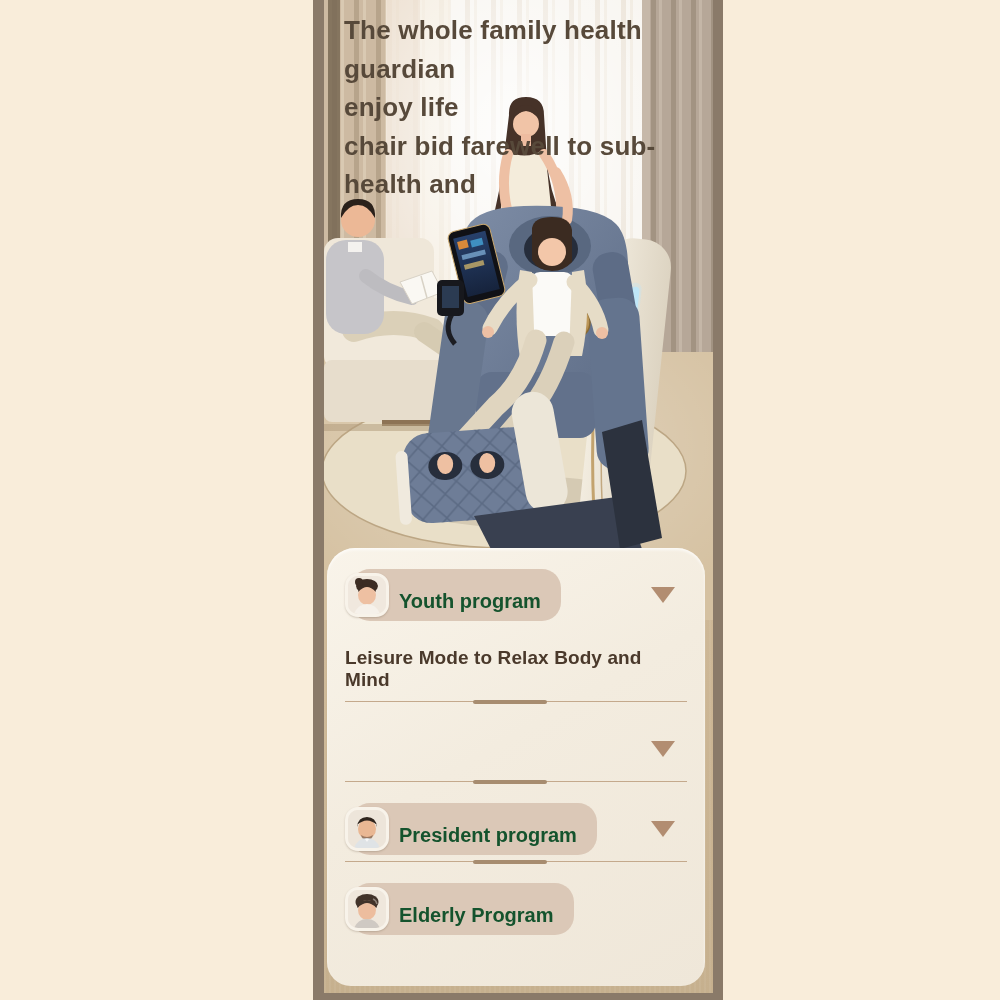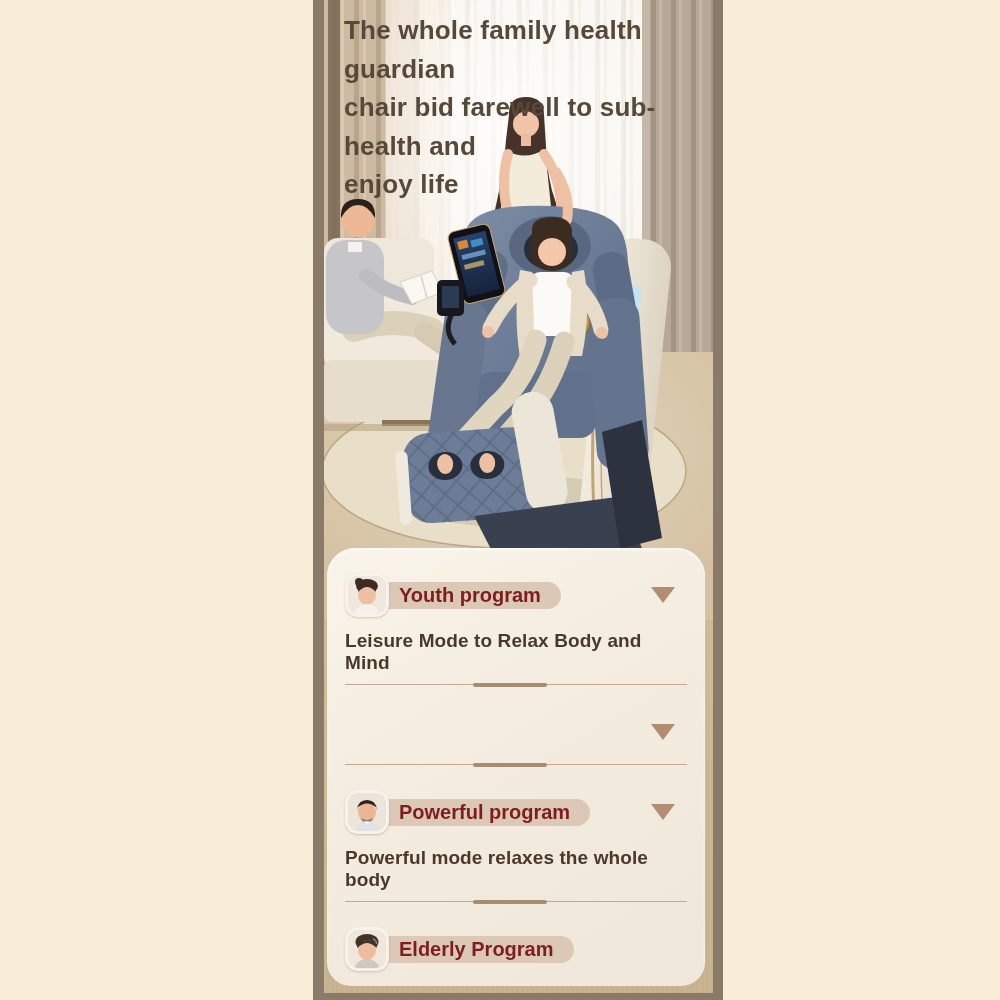--- a/index.html
+++ b/index.html
@@ -42,32 +42,32 @@
   .row{display:flex;align-items:center;margin-top:25px;height:44px;}
   .chip{display:flex;align-items:center;position:relative;cursor:pointer;}
   .avatar{
     width:44px;height:44px;border-radius:13px;box-sizing:border-box;
     border:3px solid #f8f3ea;overflow:hidden;flex:0 0 44px;
     background:#efe7dd;position:relative;z-index:2;
     box-shadow:0 1px 2px rgba(90,70,50,.25);
   }
   .avatar svg{display:block;}
   .pill{
-    margin-left:-38px;height:27px;display:flex;align-items:center;
-    padding:0 20px 0 48px;border-radius:19px;background:#dbc8b7;
-    font-size:20px;font-weight:700;color:#7f1d1d;white-space:nowrap;
+    margin-left:-38px;height:40px;display:flex;align-items:center;
+    padding:12px 20px 0 48px;border-radius:19px;background:#dbc8b7;
+    font-size:20px;font-weight:700;color:#14532d;white-space:nowrap;
     position:relative;z-index:1;
   }
   .tri{
     margin-left:auto;margin-right:12px;width:0;height:0;cursor:pointer;
     border-left:12px solid transparent;border-right:12px solid transparent;
     border-top:16px solid #b28d71;
   }
   .desc{
-    margin-top:13px;font-size:19px;font-weight:600;color:#4a392b;
+    margin-top:30px;font-size:19px;font-weight:600;color:#4a392b;
     letter-spacing:.1px;
   }
   .divider{margin-top:10px;height:1px;background:#c4a98c;position:relative;}
   .divider::after{
     content:'';position:absolute;left:128px;top:-1px;width:74px;height:4px;
     background:#a78c6f;border-radius:2px;
   }
 </style>
 </head>
 <body>
@@ -239,22 +239,22 @@
               <rect x="140" y="252" width="24" height="5" fill="#7aa8cf" opacity="0.8"></rect>
               <rect x="140" y="262" width="20" height="5" fill="#c9b06a" opacity="0.8"></rect>
             </g>
             <rect x="113" y="280" width="27" height="36" rx="5" fill="#17181d"></rect>
             <rect x="118" y="286" width="17" height="22" fill="#2b3b52"></rect>
           </g>
         </svg>
 
         <div class="headline">
           <div>The whole family health guardian</div>
+          <div>enjoy life</div>
           <div>chair bid farewell to sub-health and</div>
-          <div>enjoy life</div>
         </div>
       </div>
 
       <div class="panel">
 
         <div class="row">
           <div class="chip">
             <span class="avatar">
               <svg width="38" height="38" viewBox="0 0 38 38">
                   <rect width="38" height="38" fill="#f0e8de"></rect>
@@ -282,25 +282,24 @@
             <span class="avatar">
               <svg width="38" height="38" viewBox="0 0 38 38">
                   <rect width="38" height="38" fill="#ede5da"></rect>
                   <ellipse cx="19" cy="19" rx="9" ry="10" fill="#e9b793"></ellipse>
                   <path d="M9,17 Q10,7 19,7 Q28,7 29,17 L29,15 Q24,10.5 19,10.5 Q14,10.5 9,15 Z" fill="#2e241d"></path>
                   <path d="M13,25 Q19,29 25,25 L24,28 Q19,31 14,28 Z" fill="#5a4434" opacity="0.55"></path>
                   <path d="M6,38 Q10,28 19,28 Q28,28 32,38 Z" fill="#dfe3e6"></path>
                   <path d="M17,29 L19,32 L21,29 Z" fill="#f7f7f7"></path>
                 </svg>
             </span>
-            <span class="pill">Powerful program</span>
+            <span class="pill">President program</span>
           </div>
           <span class="tri"></span>
         </div>
-        <div class="desc">Powerful mode relaxes the whole body</div>
         <div class="divider"></div>
 
         <div class="row">
           <div class="chip">
             <span class="avatar">
               <svg width="38" height="38" viewBox="0 0 38 38">
                   <rect width="38" height="38" fill="#efe7dc"></rect>
                   <ellipse cx="19" cy="12" rx="11.5" ry="8" fill="#42332a"></ellipse>
                   <ellipse cx="19" cy="20" rx="9" ry="10" fill="#edbd9e"></ellipse>
                   <path d="M9,18 Q10,10 19,10 Q28,10 29,18 Q23,13 19,13 Q15,13 9,18 Z" fill="#42332a"></path>

